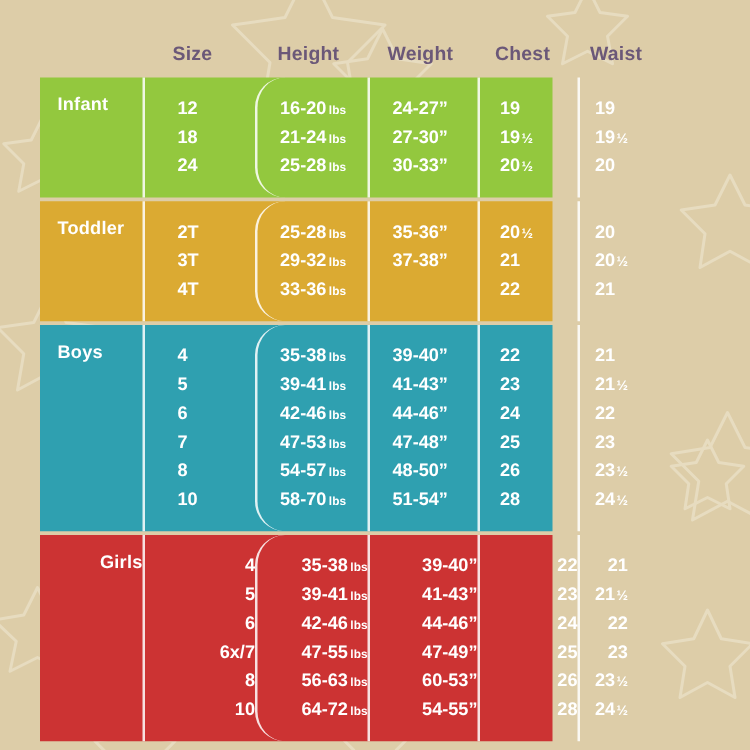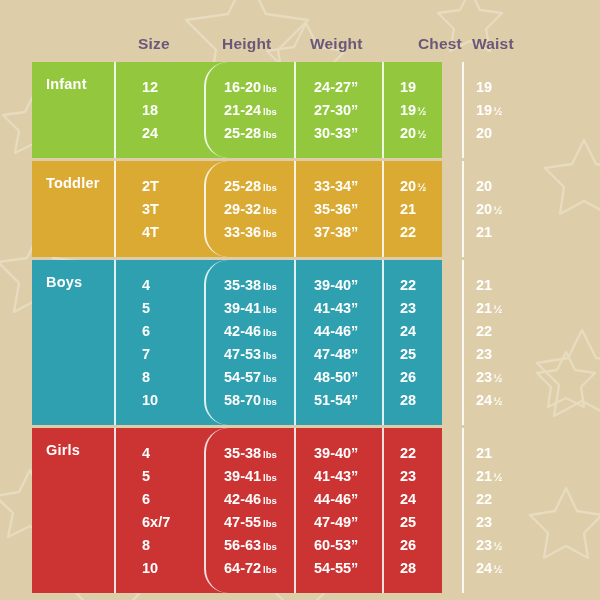--- a/index.html
+++ b/index.html
@@ -43,21 +43,21 @@
     font-size: 15.5px;
     font-weight: bold;
     letter-spacing: .2px;
     text-align: left;
     box-sizing: border-box;
   }
   .header-cell.hdr-label { flex: 0 0 82px; }
   .header-cell.hdr-size   { flex: 0 0 90px; padding-left: 24px; }
   .header-cell.hdr-weight { flex: 0 0 90px; padding-left: 18px; }
   .header-cell.hdr-height { flex: 0 0 88px; padding-left: 18px; }
-  .header-cell.hdr-chest  { flex: 0 0 80px; padding-left: 14px; text-align: right; }
+  .header-cell.hdr-chest  { flex: 0 0 80px; padding-left: 14px; }
   .header-cell.hdr-waist  { flex: 0 0 82px; padding-left: 10px; }
 
   
   .group {
     display: flex;
     position: relative;
     margin-bottom: 3px;
   }
   .group:last-child { margin-bottom: 0; }
 
@@ -183,21 +183,20 @@
             <div class="cell">2T</div>
             <div class="cell">3T</div>
             <div class="cell">4T</div>
           </div>
           <div class="col col-weight">
             <div class="cell">25-28<span class="unit">lbs</span></div>
             <div class="cell">29-32<span class="unit">lbs</span></div>
             <div class="cell">33-36<span class="unit">lbs</span></div>
           </div>
           <div class="col col-height">
-            <div class="cell">33-34”</div>
             <div class="cell">35-36”</div>
             <div class="cell">37-38”</div>
           </div>
           <div class="col col-chest">
             <div class="cell">20<span class="frac">½</span></div>
             <div class="cell">21</div>
             <div class="cell">22</div>
           </div>
           <div class="col col-waist">
             <div class="cell">20</div>
@@ -244,21 +243,21 @@
           <div class="col col-waist">
             <div class="cell">21</div>
             <div class="cell">21<span class="frac">½</span></div>
             <div class="cell">22</div>
             <div class="cell">23</div>
             <div class="cell">23<span class="frac">½</span></div>
             <div class="cell">24<span class="frac">½</span></div>
           </div>
         </div>
       </div>
-      <div class="group band-girls" style="background: rgb(204, 51, 51);">
+      <div class="group band-girls" style="background: rgb(204, 51, 51); text-align: right;">
         <div class="grp-label">Girls</div>
         <div class="grp-cols">
           <div class="col col-size">
             <div class="cell">4</div>
             <div class="cell">5</div>
             <div class="cell">6</div>
             <div class="cell">6x/7</div>
             <div class="cell">8</div>
             <div class="cell">10</div>
           </div>

